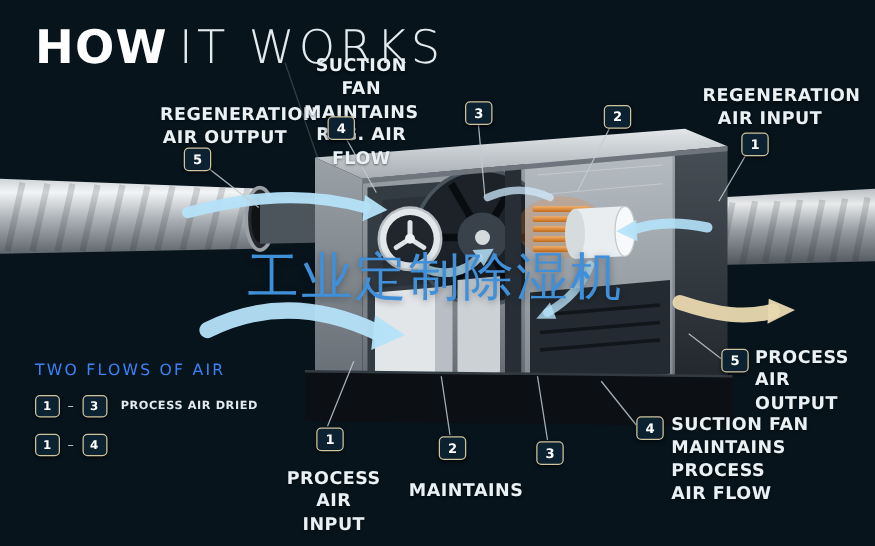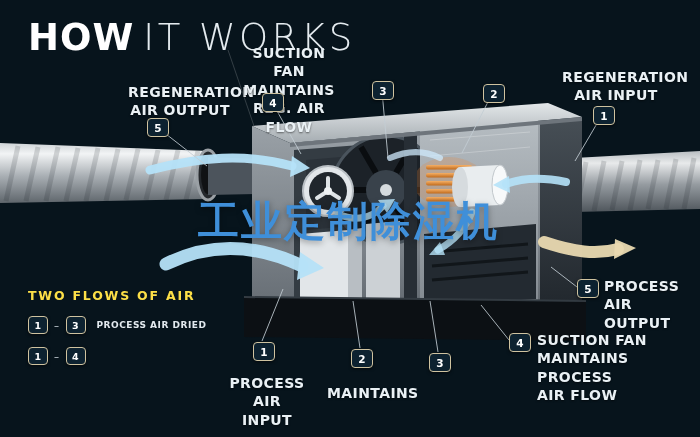--- a/index.html
+++ b/index.html
@@ -14,21 +14,21 @@
   svg{display:block}
   .machine{position:absolute;left:0;top:0;z-index:1}
   .lines{position:absolute;left:0;top:0;z-index:3;pointer-events:none}
 
   .title{position:absolute;left:28px;top:16px;z-index:6;color:#fff;font-size:37px;letter-spacing:1px;white-space:nowrap}
   .title .bold{font-weight:800}
   .title .light{font-weight:200;color:#e4ebef;margin-left:9px;letter-spacing:3.5px}
 
   .watermark{
     position:absolute;left:198px;top:194px;z-index:4;
-    font-size:41px;font-weight:700;color:#3f8fd9;letter-spacing:2px;
+    font-size:41px;font-weight:400;color:#3f8fd9;letter-spacing:2px;
     text-shadow:0 2px 6px rgba(0,0,0,.35);white-space:nowrap;
   }
 
   .co-label{
     position:absolute;z-index:5;font-size:14px;font-weight:700;letter-spacing:.4px;
     color:#eaf1f5;white-space:pre-line;line-height:1.32;text-align:center;
     text-shadow:0 1px 2px rgba(0,0,0,.5);
   }
   .badge{
     position:absolute;z-index:5;width:20px;height:17px;border-radius:4px;
@@ -43,21 +43,21 @@
   #lb2{left:350px;top:44px;width:74px}    #bg2{left:372px;top:81px}
   #lb3{left:452px;top:44px;width:118px}   #bg3{left:483px;top:84px}
   #lb4{left:562px;top:68px;width:108px}   #bg4{left:593px;top:106px}
   #lb5{left:604px;top:277px;width:82px;text-align:left}  #bg5{left:577px;top:279px}
   #lb6{left:537px;top:331px;width:126px;text-align:left} #bg6{left:509px;top:333px}
   #lb7{left:390px;top:381px;width:144px}  #bg7{left:429px;top:353px}
   #lb8{left:327px;top:384px;width:80px}   #bg8{left:351px;top:349px}
   #lb9{left:227px;top:374px;width:80px}   #bg9{left:253px;top:342px}
 
   .legend{position:absolute;left:28px;top:288px;z-index:6}
-  .legend-title{font-size:12.5px;font-weight:700;color:#fde047;letter-spacing:1.8px}
+  .legend-title{font-size:12.5px;font-weight:400;color:#3b82f6;letter-spacing:1.8px}
   .legend-row{display:flex;align-items:center;gap:6px;margin-top:13px;color:#e2e9ee;font-size:9px;font-weight:700;letter-spacing:.5px}
   .dash{color:#cfd8dc;font-weight:400;font-size:10px}
   .legend-label{margin-left:5px}
 </style>
 </head>
 <body>
 
 <div class="stage">
 
   <svg class="machine" width="700" height="437" viewBox="0 0 700 437">

